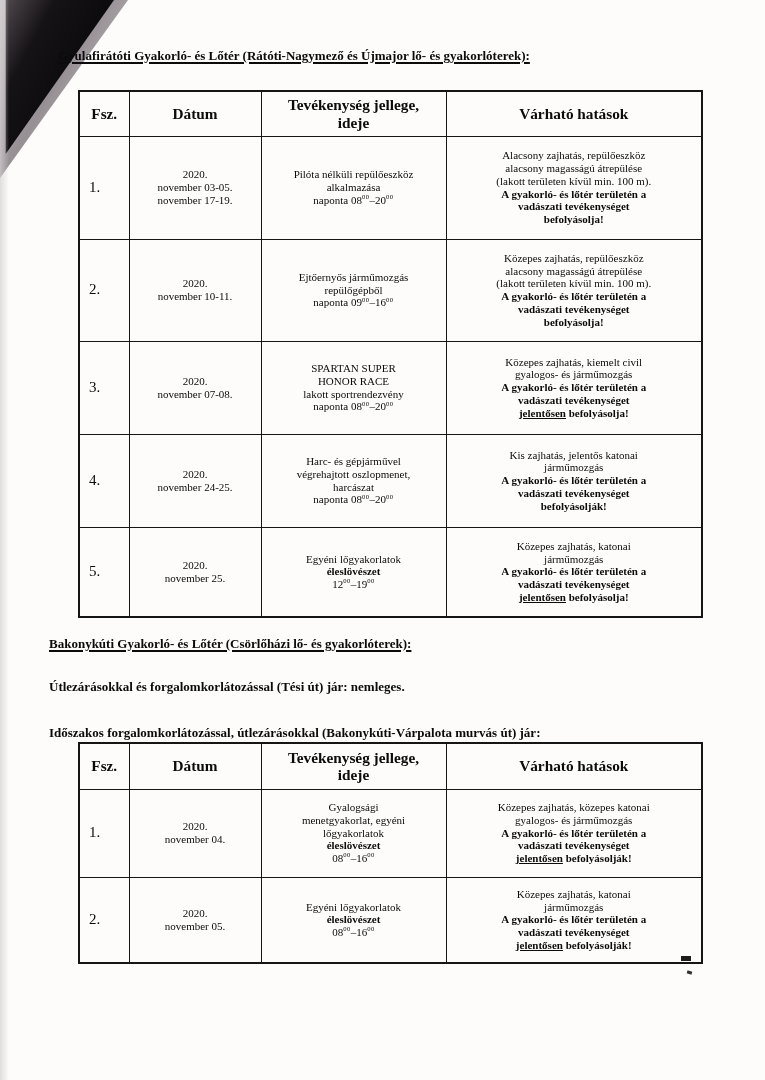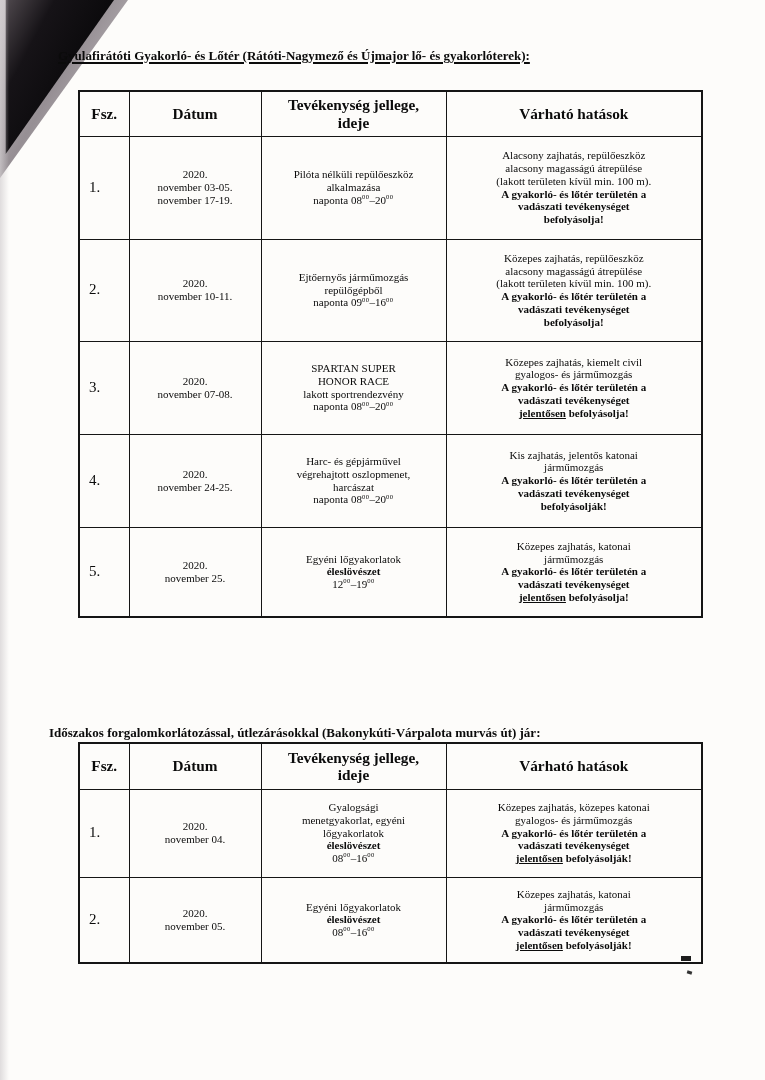--- a/index.html
+++ b/index.html
@@ -168,20 +168,22 @@
             <div class="ln"><span>Közepes zajhatás, katonai</span></div>
             <div class="ln"><span>járműmozgás</span></div>
             <div class="ln"><span class="b">A gyakorló- és lőtér területén a</span></div>
             <div class="ln"><span class="b">vadászati tevékenységet</span></div>
             <div class="ln"><span class="b u">jelentősen</span><span class="b"> befolyásolja!</span></div>
           </td>
         </tr>
       </tbody>
   </table>
 
+  <div class="h u-line" id="t2-title">Bakonykúti Gyakorló- és Lőtér (Csörlőházi lő- és gyakorlóterek):</div>
+  <div class="h" id="road-note">Útlezárásokkal és forgalomkorlátozással (Tési út) jár: nemleges.</div>
   <div class="h" id="t3-title">Időszakos forgalomkorlátozással, útlezárásokkal (Bakonykúti-Várpalota murvás út) jár:</div>
 
   <table id="table2">
     <colgroup>
       <col style="width:50px">
         <col style="width:132px">
         <col style="width:185px">
         <col style="width:256px">
     </colgroup>
     <thead>

